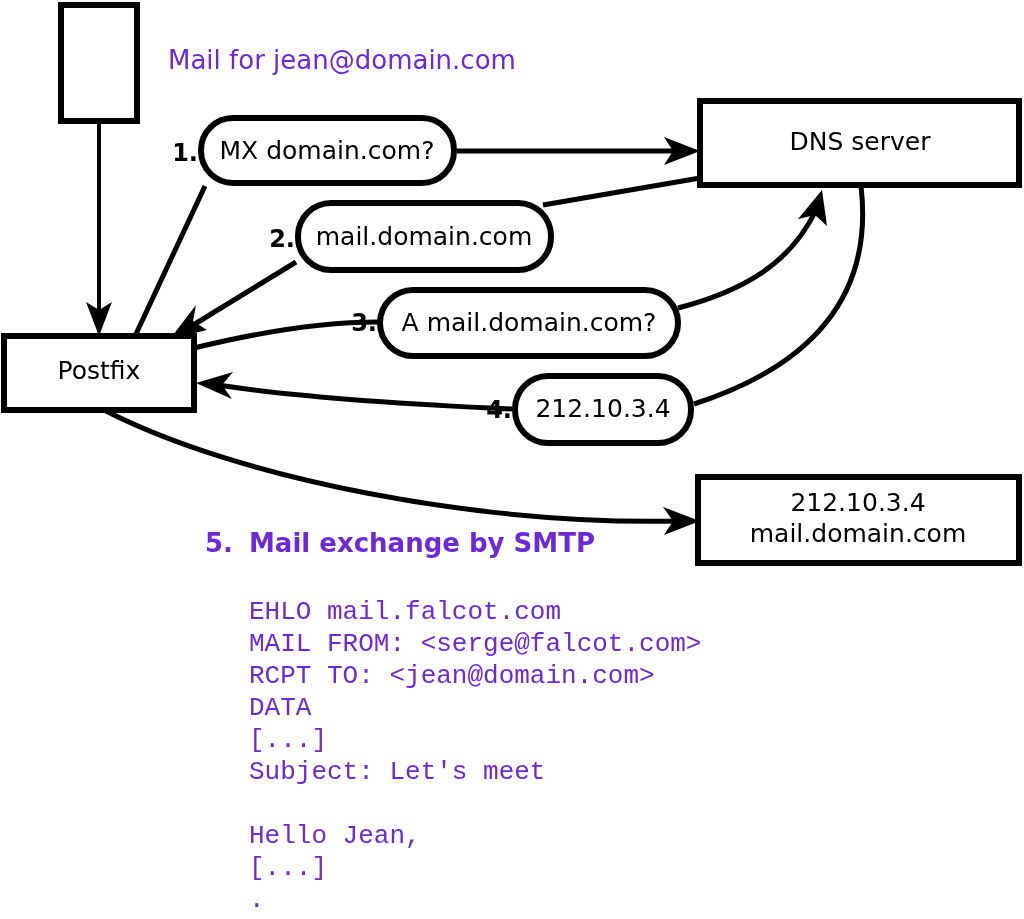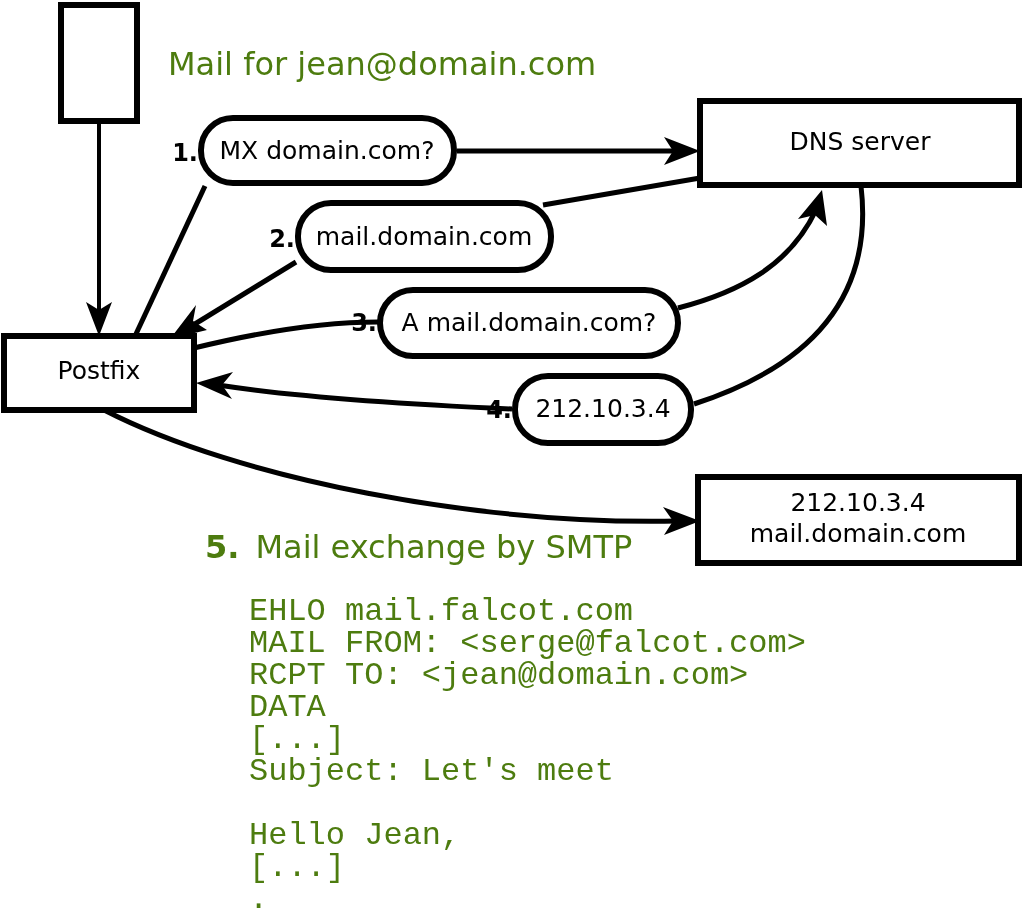--- a/index.html
+++ b/index.html
@@ -68,35 +68,35 @@
     font-family: "DejaVu Sans", "Liberation Sans", sans-serif;
     fill: #000000;
     font-size: 24px;
     font-weight: bold;
     text-anchor: end;
     dominant-baseline: middle;
   }
   .caption {
     position: absolute;
     font-family: "DejaVu Sans", "Liberation Sans", sans-serif;
-    font-size: 32px;
-    color: #4d7c0f;
+    font-size: 26px;
+    color: #6d28d9;
     white-space: pre;
   }
   #title-caption {
     left: 168px;
     top: 45px;
   }
   #smtp-step {
     left: 205px;
     top: 528px;
     font-weight: bold;
   }
   #smtp-step .smtp-step-text {
-    font-weight: normal;
+    font-weight: bold;
     padding-left: 16px;
   }
   #smtp-transcript {
     left: 249px;
     top: 596px;
     line-height: 32px;
     font-family: Liberation Mono, monospace;
   }
   #smtp-transcript .line {
     display: block;

